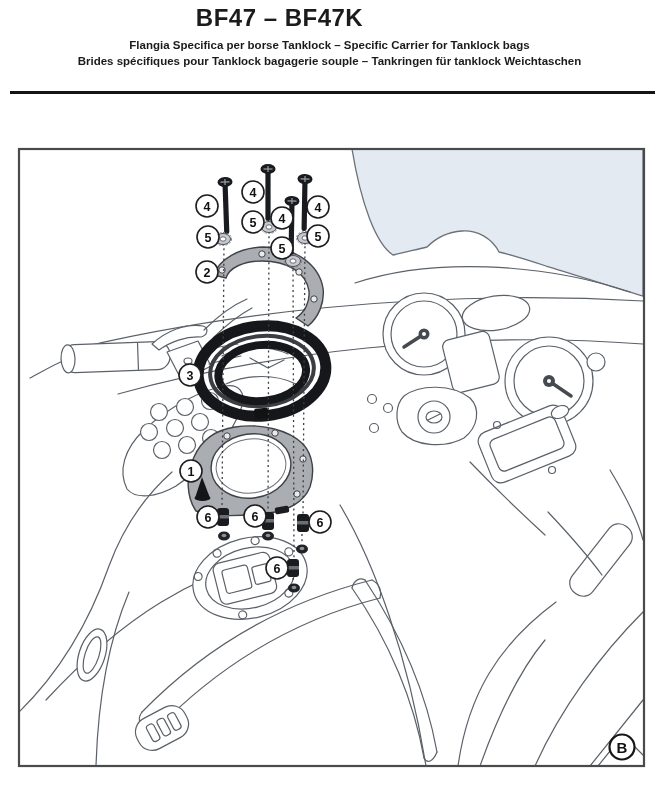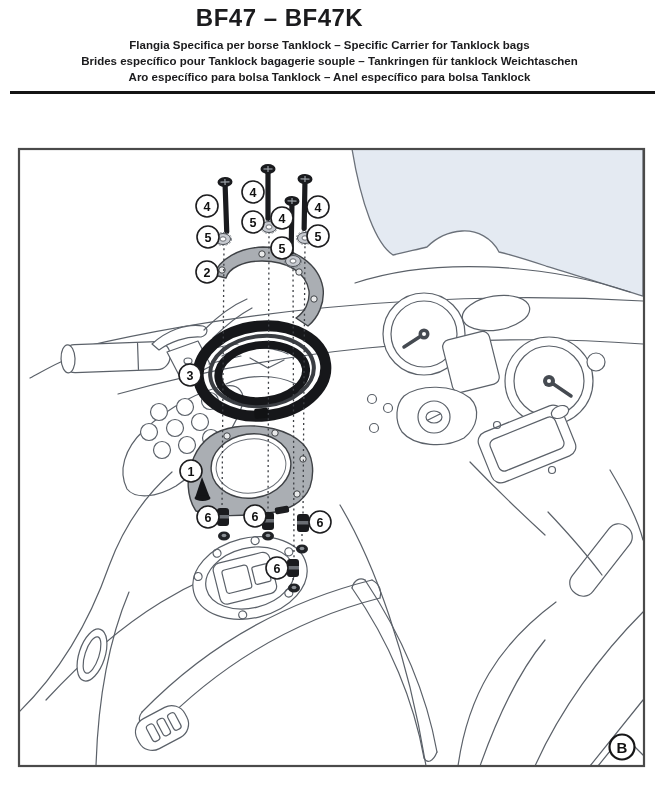--- a/index.html
+++ b/index.html
@@ -29,22 +29,21 @@
   .figlabel text{font-family:"Liberation Sans",sans-serif;font-size:15px;font-weight:bold;
     text-anchor:middle;fill:#111;}
 </style>
 </head>
 <body>
 
 <div class="header">
   <div class="title">BF47 – BF47K</div>
   <div class="subs">
     <div class="sub">Flangia Specifica per borse Tanklock – Specific Carrier for Tanklock bags</div>
-    <div class="sub">Brides específico pour Tanklock bagagerie souple – Tankringen für tanklock Weichtaschen</div>
-    <div class="sub">Aro específico para bolsa Tanklock – Anel específico para bolsa Tanklock</div>
+    <div class="sub">Brides spécifiques pour Tanklock bagagerie souple – Tankringen für tanklock Weichtaschen</div>
   </div>
   <div class="rule"></div>
 </div>
 
 <svg width="665" height="800" viewBox="0 0 665 800">
   <defs>
     <clipPath id="frameClip">
         <rect x="19" y="149" width="625" height="617"></rect>
       </clipPath>
   </defs>

